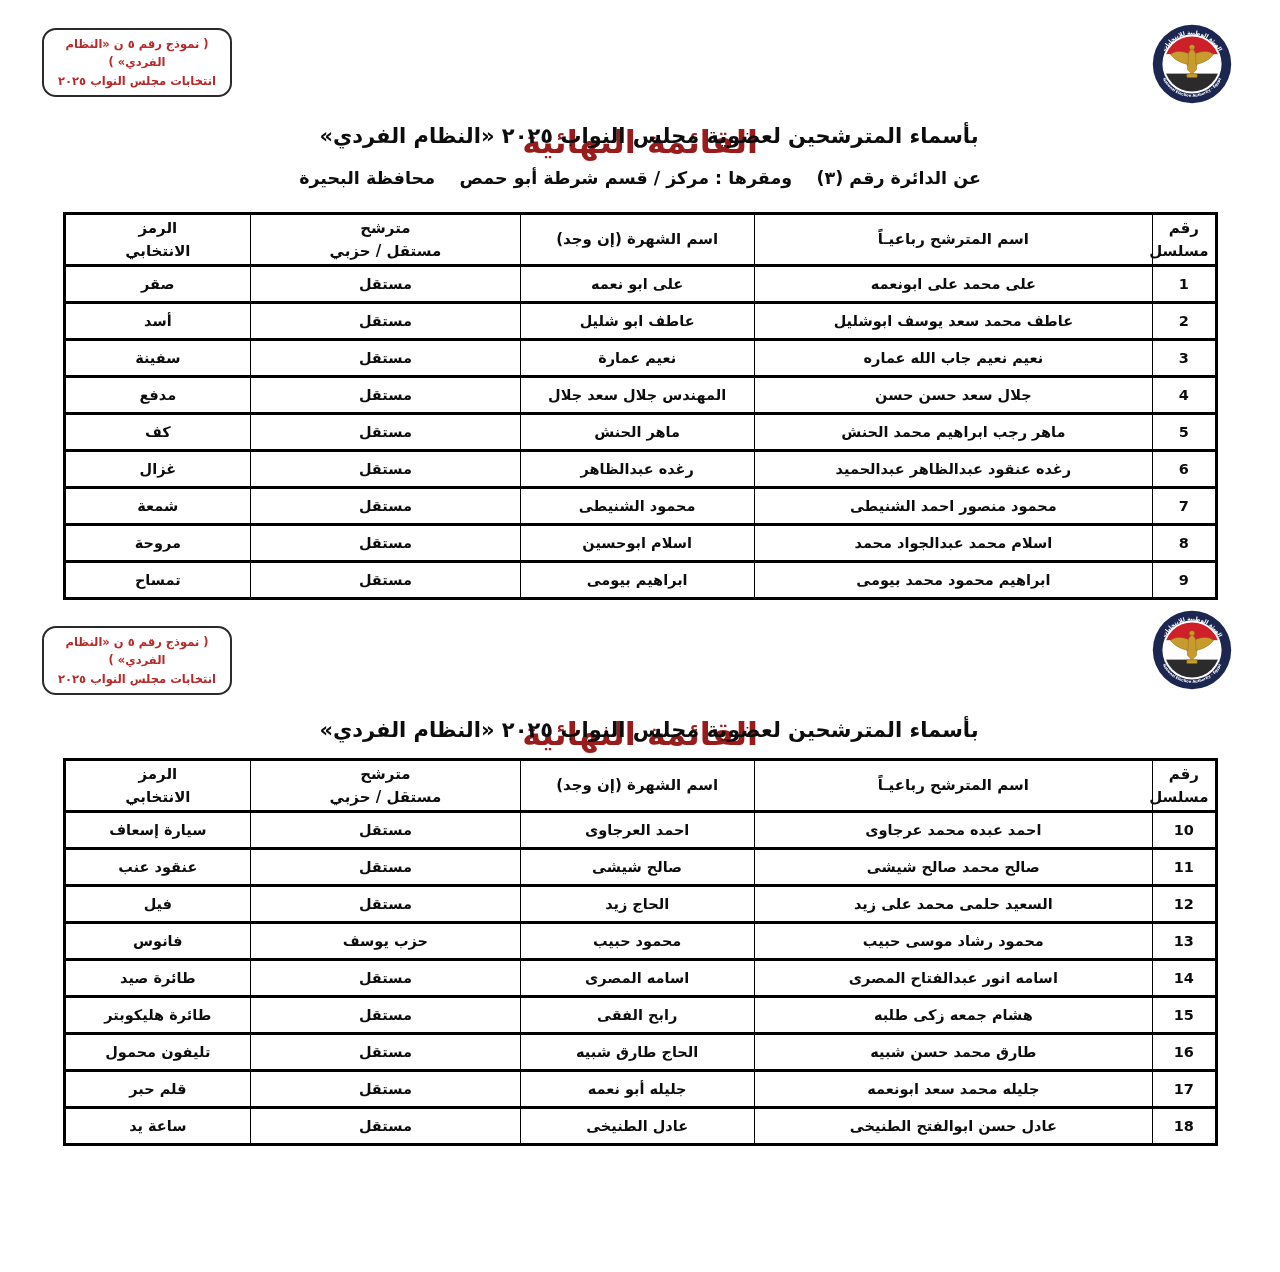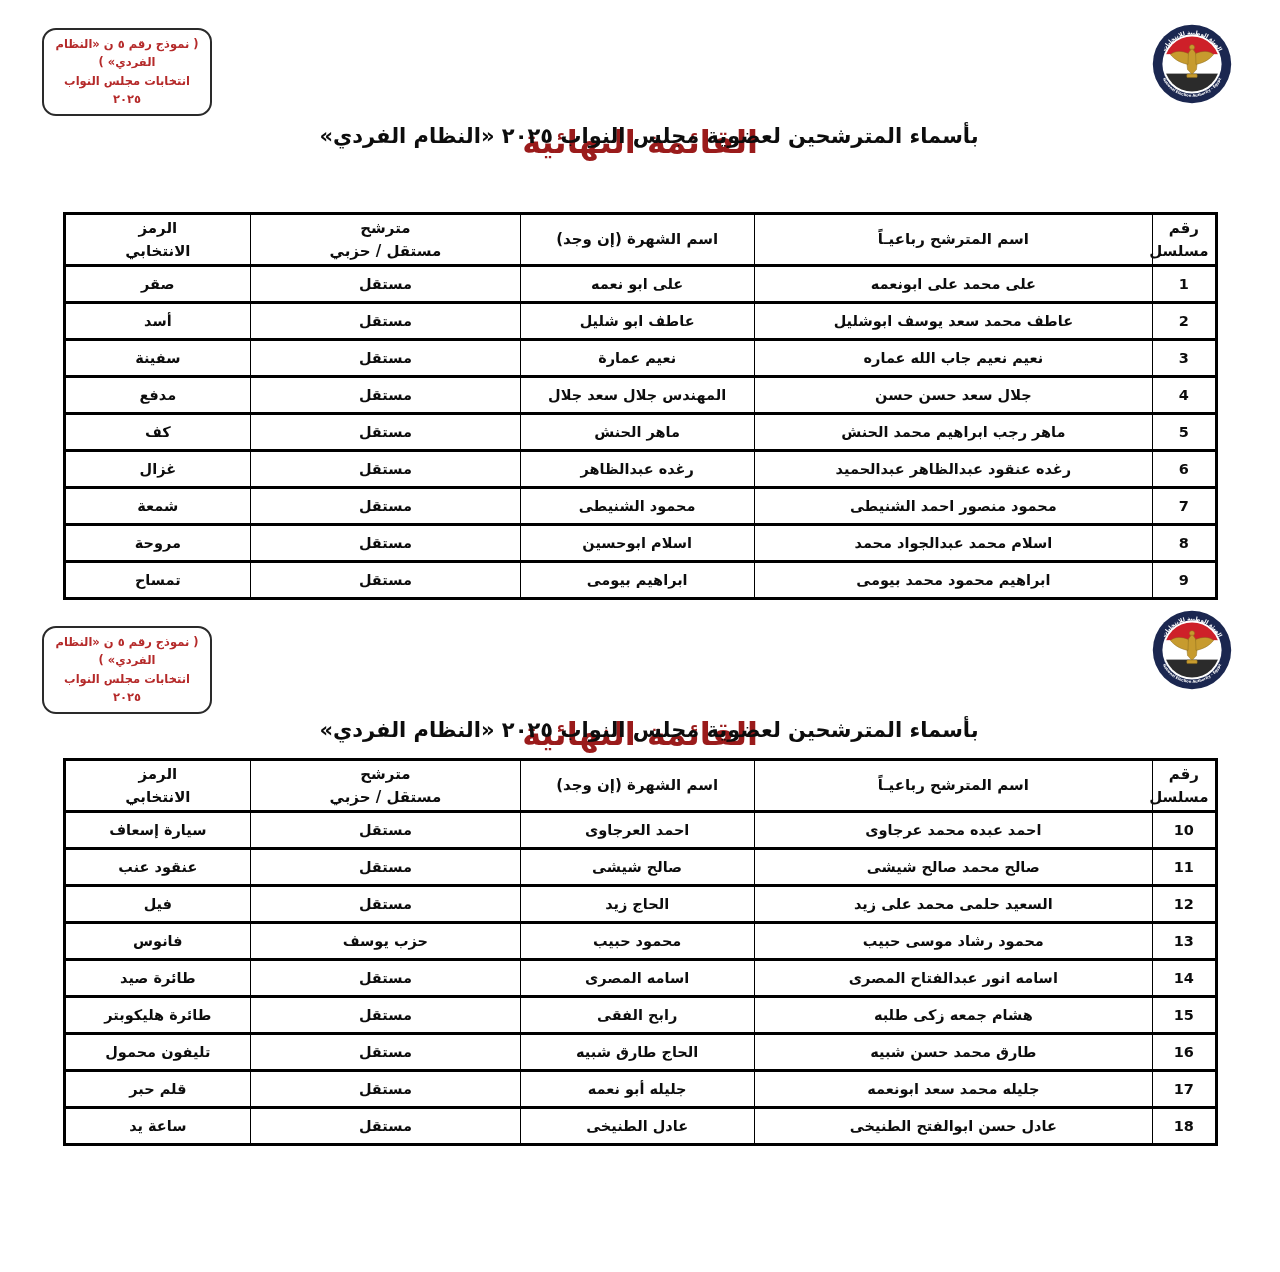--- a/index.html
+++ b/index.html
@@ -15,21 +15,21 @@
   body{
     width:1280px;height:1272px;overflow:hidden;
     font-family:"DejaVu Sans",sans-serif;
     font-weight:bold;color:var(--ink);
   }
   .page{position:relative;width:1280px;height:1272px;background:#fff;}
   .sec-head{position:relative;width:100%;}
   .sec-head-1{height:212px;}
   .sec-head-2{height:150px;}
   .stamp{
-    position:absolute;left:42px;width:170px;
+    position:absolute;left:42px;width:190px;
     border:2px solid #2a2a2a;border-radius:14px;
     padding:5px 6px;text-align:center;
     color:var(--stamp-red);font-size:11.5px;line-height:1.6;
     background:#fff;
   }
   .sec-head-1 .stamp{top:28px;}
   .sec-head-2 .stamp{top:18px;}
   .logo-slot{position:absolute;right:48px;width:80px;height:80px;}
   .sec-head-1 .logo-slot{top:24px;}
   .sec-head-2 .logo-slot{top:2px;}
@@ -97,20 +97,21 @@
       <textPath href="#arcT" startOffset="50%" text-anchor="middle">الهيئة الوطنية للانتخابات</textPath>
     </text>
     <path id="arcB" d="M 9 50 A 41 41 0 0 0 91 50" fill="none"></path>
     <text font-size="4.6" fill="#ffffff">
       <textPath href="#arcB" startOffset="50%" text-anchor="middle">National Election Authority - Egypt</textPath>
     </text>
   </svg>
 </div>
       <div class="title">القائمة النهائية</div>
       <div class="subtitle">بأسماء المترشحين لعضوية مجلس النواب ٢٠٢٥ «النظام الفردي»</div>
+      <div class="district">عن الدائرة رقم (٣)    ومقرها : مركز / قسم شرطة أبو حمص    محافظة البحيرة</div>
     </div>
     <table class="cand">
       <colgroup>
         <col style="width:5.5%">
           <col style="width:34.6%">
           <col style="width:20.3%">
           <col style="width:23.4%">
           <col style="width:16.2%">
       </colgroup>
       <thead>

